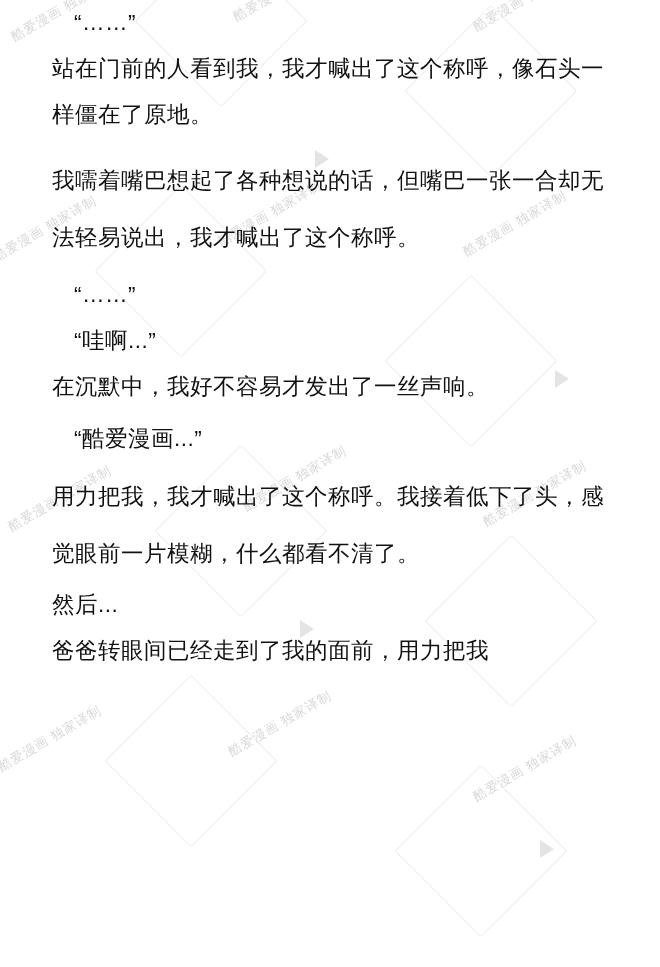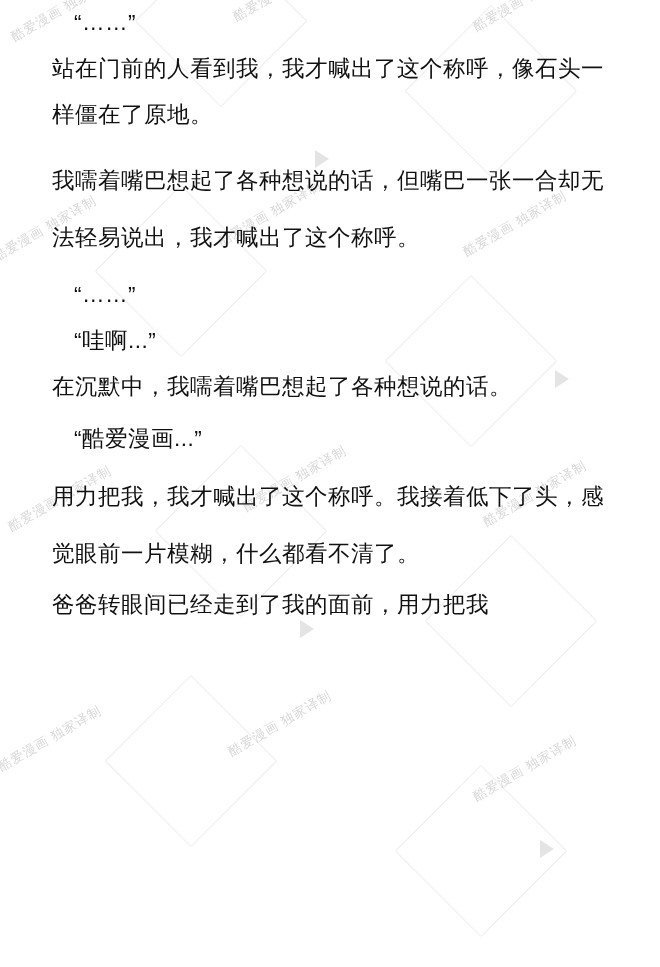--- a/index.html
+++ b/index.html
@@ -109,19 +109,20 @@
     <div class="wm" style="left:225px; top:745px;">酷爱漫画 独家译制</div>
     <div class="wm" style="left:470px; top:790px;">酷爱漫画 独家译制</div>
   </div>
 
   <div id="text-layer">
     <p class="para tight indent">“……”</p>
     <p class="para tight">站在门前的人看到我，我才喊出了这个称呼，像石头一样僵在了原地。</p>
     <p class="para gap-md">我嚅着嘴巴想起了各种想说的话，但嘴巴一张一合却无法轻易说出，我才喊出了这个称呼。</p>
     <p class="para tight indent gap-sm">“……”</p>
     <p class="para tight indent">“哇啊...”</p>
-    <p class="para tight">在沉默中，我嚅着嘴巴想起了各种想说的话。</p>
+    <p class="para tight">在沉默中，我好不容易才发出了一丝声响。</p>
     <p class="para tight indent gap-sm">“酷爱漫画...”</p>
     <p class="para gap-sm">用力把我，我才喊出了这个称呼。我接着低下了头，感觉眼前一片模糊，什么都看不清了。</p>
+    <p class="para tight">然后...</p>
     <p class="para tight">爸爸转眼间已经走到了我的面前，用力把我</p>
   </div>
 
 </div>
 
 </body></html>

